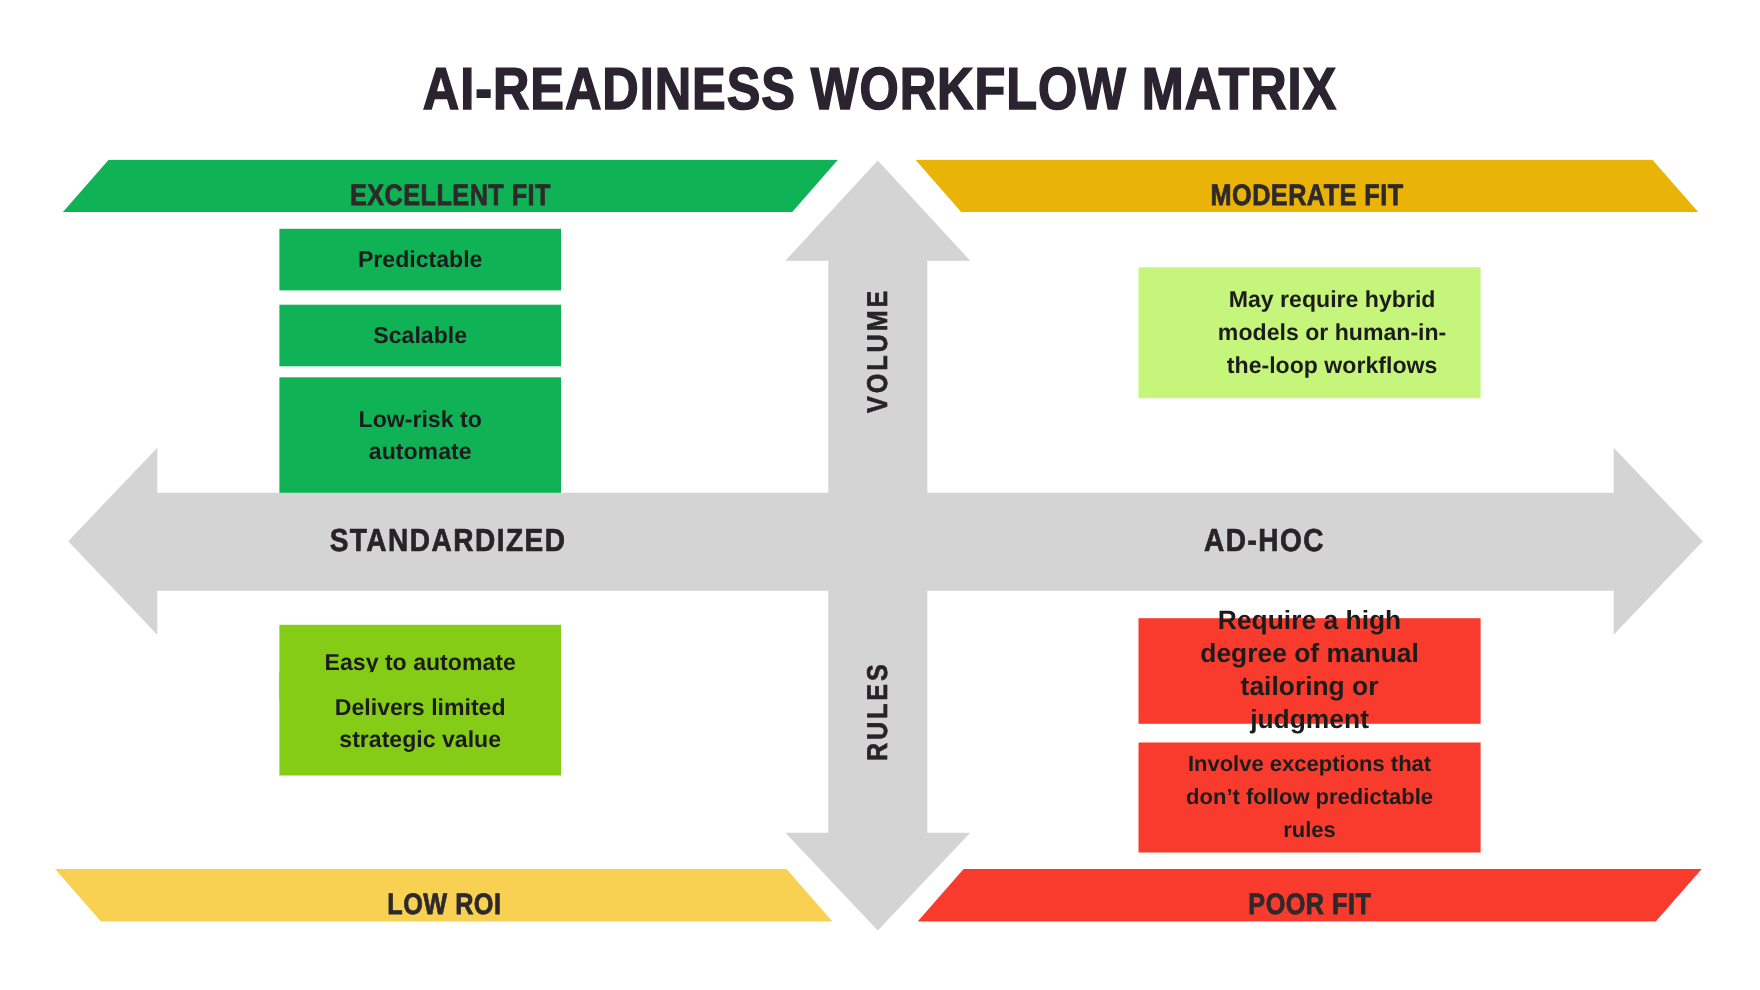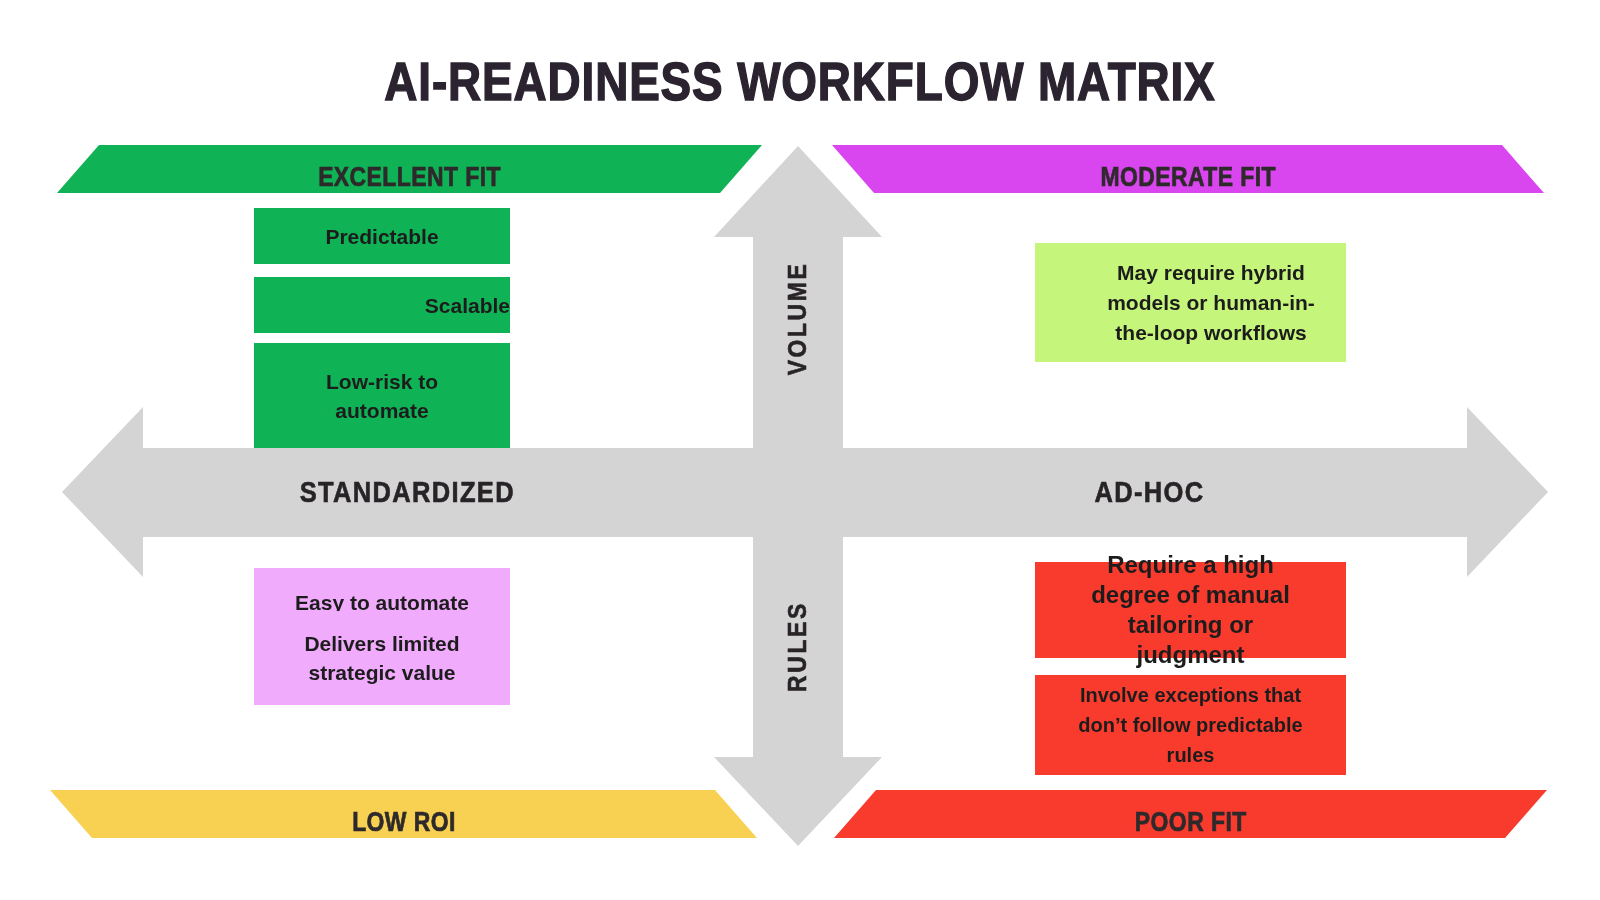--- a/index.html
+++ b/index.html
@@ -25,38 +25,38 @@
   .v-axis-label {width:160px; height:160px; font-size:26px;}
   .v-axis-label .rot {display:inline-block; letter-spacing:3px; transform:rotate(-90deg) scaleX(0.88); white-space:nowrap;}
   
   .banner {
     position:absolute; height:48px; display:flex; align-items:flex-end; justify-content:center;
     font-size:27px; font-weight:bold; color:#2e2a2b; -webkit-text-stroke:0.7px #2e2a2b;
     letter-spacing:0.5px; white-space:nowrap;
   }
   #banner-excellent {top:145px; left:57px;  width:705px; background:#10b256;
     clip-path:polygon(42px 0, 100% 0, calc(100% - 42px) 100%, 0 100%);}
-  #banner-moderate  {top:145px; left:832px; width:712px; background:#d946ef;
+  #banner-moderate  {top:145px; left:832px; width:712px; background:#eab308;
     clip-path:polygon(0 0, calc(100% - 42px) 0, 100% 100%, 42px 100%);}
   #banner-lowroi    {top:790px; left:50px;  width:707px; background:#f8d152;
     clip-path:polygon(0 0, calc(100% - 42px) 0, 100% 100%, 42px 100%);}
   #banner-poor      {top:790px; left:834px; width:713px; background:#f93b2e;
     clip-path:polygon(42px 0, 100% 0, calc(100% - 42px) 100%, 0 100%);}
   
   .mbox {
     position:absolute; display:flex; align-items:center; justify-content:center;
     text-align:center; font-weight:bold; color:#1d1c1c; font-size:21px; line-height:29px;
   }
   .mbox .txt {display:inline-block;}
   .green  {background:#10b256;}
   .lgreen {background:#c5f67b;}
-  .yellow {background:#f0abfc;}
+  .yellow {background:#84cc16;}
   .red    {background:#f93b2e;}
   #box-predictable {left:254px; top:208px; width:256px; height:56px;}
-  #box-scalable    {left:254px; top:277px; width:256px; height:56px;justify-content:flex-end;}
+  #box-scalable    {left:254px; top:277px; width:256px; height:56px;}
   #box-lowrisk     {left:254px; top:343px; width:256px; height:105px;}
   #box-lowrisk .txt {max-width:160px;}
   #box-easy        {left:254px; top:568px; width:256px; height:69px;}
   #box-delivers    {left:254px; top:611px; width:256px; height:94px;}
   #box-delivers .txt {max-width:195px;}
   #box-hybrid      {left:1035px; top:243px; width:311px; height:119px; line-height:30px;}
   #box-hybrid .txt {max-width:218px;margin-left:41px;}
   #box-require     {left:1035px; top:562px; width:311px; height:96px; font-size:24px; line-height:30px;}
   #box-require .txt {max-width:235px;}
   #box-involve     {left:1035px; top:675px; width:311px; height:100px; font-size:20px; line-height:30px;}

